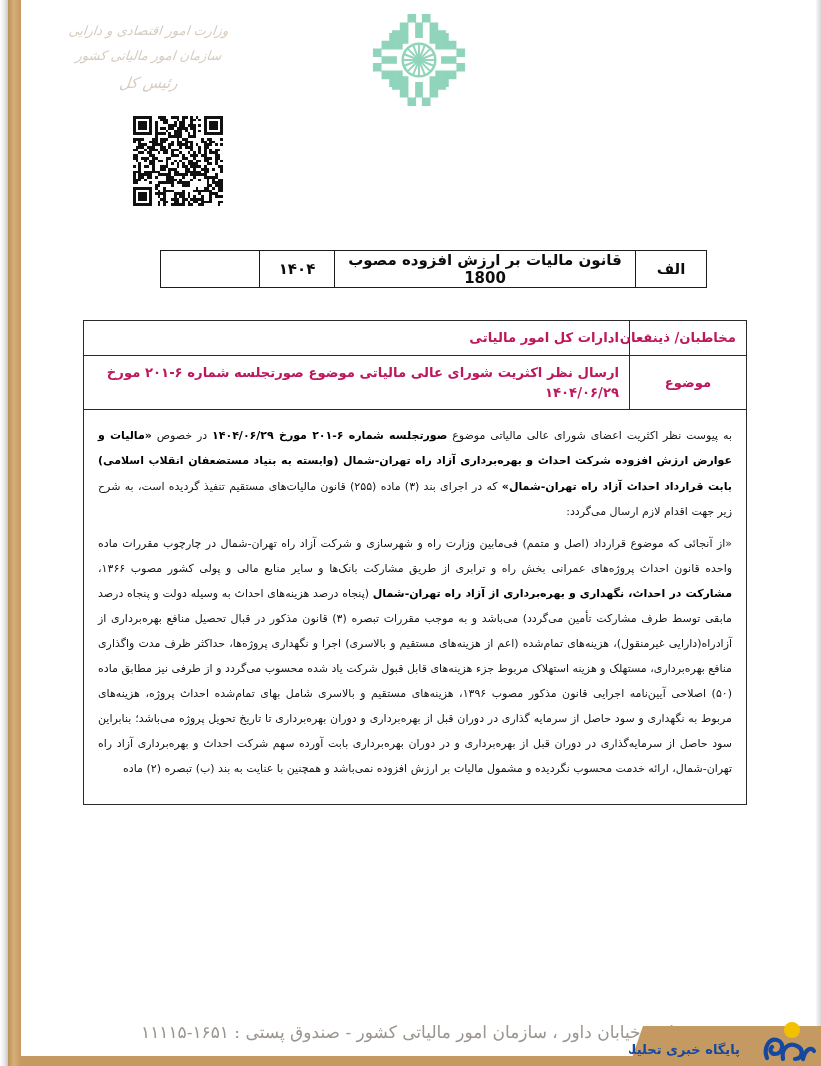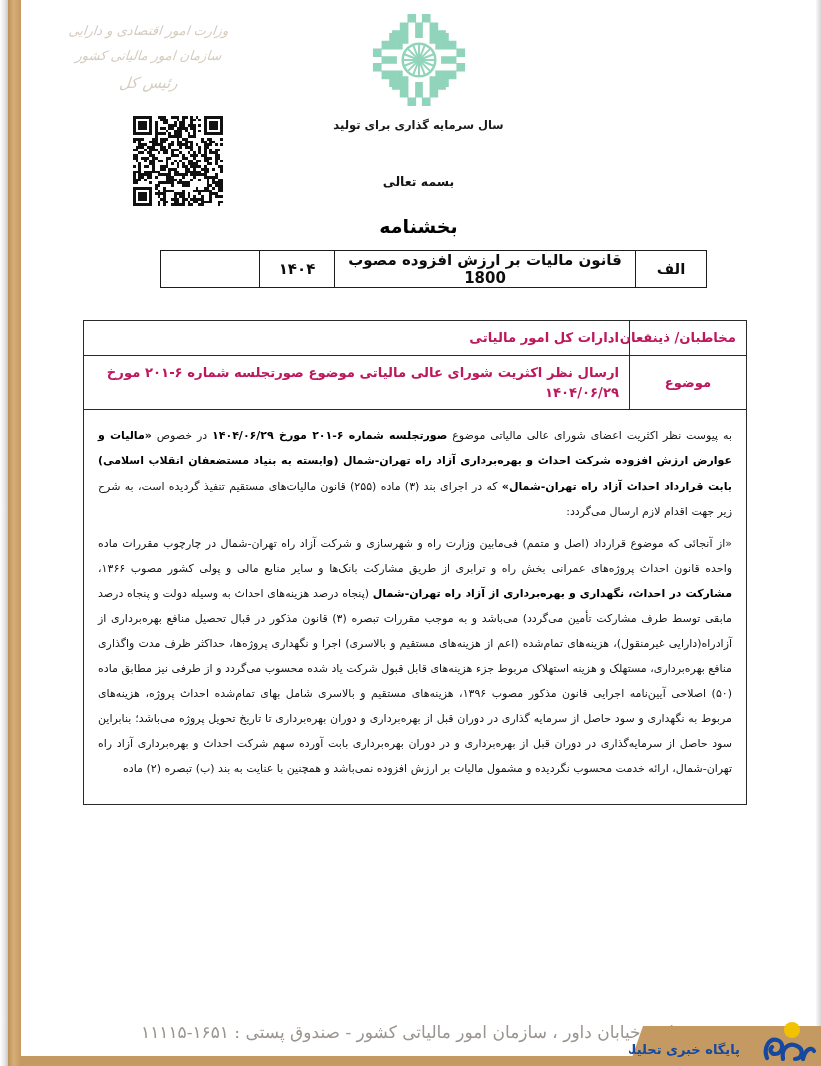--- a/index.html
+++ b/index.html
@@ -329,25 +329,20 @@
 
     <div class="qr">
       <svg width="112" height="90" viewBox="0 0 33 33" shape-rendering="crispEdges" aria-hidden="true">
         <rect width="33" height="33" fill="#ffffff"></rect>
         <g fill="#111111" id="qr-cells">
             <path d="M0 0h1v1h-1zM1 0h1v1h-1zM2 0h1v1h-1zM3 0h1v1h-1zM4 0h1v1h-1zM5 0h1v1h-1zM6 0h1v1h-1zM9 0h1v1h-1zM10 0h1v1h-1zM11 0h1v1h-1zM14 0h1v1h-1zM15 0h1v1h-1zM16 0h1v1h-1zM18 0h1v1h-1zM19 0h1v1h-1zM21 0h1v1h-1zM23 0h1v1h-1zM26 0h1v1h-1zM27 0h1v1h-1zM28 0h1v1h-1zM29 0h1v1h-1zM30 0h1v1h-1zM31 0h1v1h-1zM32 0h1v1h-1zM0 1h1v1h-1zM6 1h1v1h-1zM10 1h1v1h-1zM11 1h1v1h-1zM12 1h1v1h-1zM16 1h1v1h-1zM18 1h1v1h-1zM21 1h1v1h-1zM22 1h1v1h-1zM24 1h1v1h-1zM26 1h1v1h-1zM32 1h1v1h-1zM0 2h1v1h-1zM2 2h1v1h-1zM3 2h1v1h-1zM4 2h1v1h-1zM6 2h1v1h-1zM8 2h1v1h-1zM11 2h1v1h-1zM12 2h1v1h-1zM15 2h1v1h-1zM17 2h1v1h-1zM18 2h1v1h-1zM21 2h1v1h-1zM26 2h1v1h-1zM28 2h1v1h-1zM29 2h1v1h-1zM30 2h1v1h-1zM32 2h1v1h-1zM0 3h1v1h-1zM2 3h1v1h-1zM3 3h1v1h-1zM4 3h1v1h-1zM6 3h1v1h-1zM8 3h1v1h-1zM13 3h1v1h-1zM14 3h1v1h-1zM15 3h1v1h-1zM17 3h1v1h-1zM18 3h1v1h-1zM20 3h1v1h-1zM21 3h1v1h-1zM22 3h1v1h-1zM24 3h1v1h-1zM26 3h1v1h-1zM28 3h1v1h-1zM29 3h1v1h-1zM30 3h1v1h-1zM32 3h1v1h-1zM0 4h1v1h-1zM2 4h1v1h-1zM3 4h1v1h-1zM4 4h1v1h-1zM6 4h1v1h-1zM8 4h1v1h-1zM10 4h1v1h-1zM11 4h1v1h-1zM13 4h1v1h-1zM14 4h1v1h-1zM16 4h1v1h-1zM17 4h1v1h-1zM18 4h1v1h-1zM19 4h1v1h-1zM21 4h1v1h-1zM22 4h1v1h-1zM26 4h1v1h-1zM28 4h1v1h-1zM29 4h1v1h-1zM30 4h1v1h-1zM32 4h1v1h-1zM0 5h1v1h-1zM6 5h1v1h-1zM8 5h1v1h-1zM12 5h1v1h-1zM15 5h1v1h-1zM16 5h1v1h-1zM17 5h1v1h-1zM19 5h1v1h-1zM22 5h1v1h-1zM24 5h1v1h-1zM26 5h1v1h-1zM32 5h1v1h-1zM0 6h1v1h-1zM1 6h1v1h-1zM2 6h1v1h-1zM3 6h1v1h-1zM4 6h1v1h-1zM5 6h1v1h-1zM6 6h1v1h-1zM8 6h1v1h-1zM9 6h1v1h-1zM10 6h1v1h-1zM11 6h1v1h-1zM13 6h1v1h-1zM15 6h1v1h-1zM16 6h1v1h-1zM17 6h1v1h-1zM20 6h1v1h-1zM22 6h1v1h-1zM26 6h1v1h-1zM27 6h1v1h-1zM28 6h1v1h-1zM29 6h1v1h-1zM30 6h1v1h-1zM31 6h1v1h-1zM32 6h1v1h-1zM8 7h1v1h-1zM13 7h1v1h-1zM14 7h1v1h-1zM15 7h1v1h-1zM16 7h1v1h-1zM17 7h1v1h-1zM20 7h1v1h-1zM21 7h1v1h-1zM22 7h1v1h-1zM0 8h1v1h-1zM1 8h1v1h-1zM2 8h1v1h-1zM3 8h1v1h-1zM7 8h1v1h-1zM8 8h1v1h-1zM10 8h1v1h-1zM11 8h1v1h-1zM12 8h1v1h-1zM16 8h1v1h-1zM18 8h1v1h-1zM19 8h1v1h-1zM25 8h1v1h-1zM27 8h1v1h-1zM28 8h1v1h-1zM32 8h1v1h-1zM0 9h1v1h-1zM2 9h1v1h-1zM6 9h1v1h-1zM7 9h1v1h-1zM8 9h1v1h-1zM10 9h1v1h-1zM11 9h1v1h-1zM14 9h1v1h-1zM16 9h1v1h-1zM17 9h1v1h-1zM19 9h1v1h-1zM20 9h1v1h-1zM21 9h1v1h-1zM25 9h1v1h-1zM26 9h1v1h-1zM28 9h1v1h-1zM29 9h1v1h-1zM2 10h1v1h-1zM3 10h1v1h-1zM4 10h1v1h-1zM7 10h1v1h-1zM8 10h1v1h-1zM9 10h1v1h-1zM10 10h1v1h-1zM13 10h1v1h-1zM14 10h1v1h-1zM16 10h1v1h-1zM17 10h1v1h-1zM18 10h1v1h-1zM19 10h1v1h-1zM21 10h1v1h-1zM23 10h1v1h-1zM26 10h1v1h-1zM27 10h1v1h-1zM28 10h1v1h-1zM30 10h1v1h-1zM32 10h1v1h-1zM1 11h1v1h-1zM2 11h1v1h-1zM3 11h1v1h-1zM5 11h1v1h-1zM6 11h1v1h-1zM7 11h1v1h-1zM10 11h1v1h-1zM11 11h1v1h-1zM13 11h1v1h-1zM17 11h1v1h-1zM19 11h1v1h-1zM20 11h1v1h-1zM21 11h1v1h-1zM24 11h1v1h-1zM26 11h1v1h-1zM27 11h1v1h-1zM0 12h1v1h-1zM1 12h1v1h-1zM4 12h1v1h-1zM6 12h1v1h-1zM7 12h1v1h-1zM8 12h1v1h-1zM10 12h1v1h-1zM11 12h1v1h-1zM12 12h1v1h-1zM14 12h1v1h-1zM15 12h1v1h-1zM16 12h1v1h-1zM21 12h1v1h-1zM24 12h1v1h-1zM26 12h1v1h-1zM28 12h1v1h-1zM30 12h1v1h-1zM31 12h1v1h-1zM2 13h1v1h-1zM3 13h1v1h-1zM5 13h1v1h-1zM6 13h1v1h-1zM9 13h1v1h-1zM11 13h1v1h-1zM12 13h1v1h-1zM14 13h1v1h-1zM17 13h1v1h-1zM20 13h1v1h-1zM22 13h1v1h-1zM24 13h1v1h-1zM26 13h1v1h-1zM28 13h1v1h-1zM29 13h1v1h-1zM30 13h1v1h-1zM0 14h1v1h-1zM1 14h1v1h-1zM6 14h1v1h-1zM7 14h1v1h-1zM14 14h1v1h-1zM15 14h1v1h-1zM16 14h1v1h-1zM18 14h1v1h-1zM21 14h1v1h-1zM22 14h1v1h-1zM23 14h1v1h-1zM25 14h1v1h-1zM26 14h1v1h-1zM30 14h1v1h-1zM31 14h1v1h-1zM0 15h1v1h-1zM1 15h1v1h-1zM3 15h1v1h-1zM4 15h1v1h-1zM5 15h1v1h-1zM7 15h1v1h-1zM8 15h1v1h-1zM12 15h1v1h-1zM13 15h1v1h-1zM18 15h1v1h-1zM19 15h1v1h-1zM22 15h1v1h-1zM26 15h1v1h-1zM27 15h1v1h-1zM28 15h1v1h-1zM30 15h1v1h-1zM31 15h1v1h-1zM1 16h1v1h-1zM4 16h1v1h-1zM6 16h1v1h-1zM7 16h1v1h-1zM9 16h1v1h-1zM10 16h1v1h-1zM12 16h1v1h-1zM15 16h1v1h-1zM17 16h1v1h-1zM20 16h1v1h-1zM21 16h1v1h-1zM23 16h1v1h-1zM24 16h1v1h-1zM26 16h1v1h-1zM27 16h1v1h-1zM30 16h1v1h-1zM32 16h1v1h-1zM2 17h1v1h-1zM6 17h1v1h-1zM7 17h1v1h-1zM12 17h1v1h-1zM14 17h1v1h-1zM16 17h1v1h-1zM18 17h1v1h-1zM20 17h1v1h-1zM21 17h1v1h-1zM22 17h1v1h-1zM23 17h1v1h-1zM27 17h1v1h-1zM28 17h1v1h-1zM30 17h1v1h-1zM0 18h1v1h-1zM2 18h1v1h-1zM4 18h1v1h-1zM5 18h1v1h-1zM7 18h1v1h-1zM10 18h1v1h-1zM11 18h1v1h-1zM12 18h1v1h-1zM16 18h1v1h-1zM18 18h1v1h-1zM19 18h1v1h-1zM21 18h1v1h-1zM22 18h1v1h-1zM23 18h1v1h-1zM24 18h1v1h-1zM26 18h1v1h-1zM31 18h1v1h-1zM32 18h1v1h-1zM2 19h1v1h-1zM7 19h1v1h-1zM10 19h1v1h-1zM11 19h1v1h-1zM13 19h1v1h-1zM14 19h1v1h-1zM15 19h1v1h-1zM19 19h1v1h-1zM20 19h1v1h-1zM22 19h1v1h-1zM25 19h1v1h-1zM26 19h1v1h-1zM27 19h1v1h-1zM29 19h1v1h-1zM32 19h1v1h-1zM0 20h1v1h-1zM1 20h1v1h-1zM2 20h1v1h-1zM4 20h1v1h-1zM5 20h1v1h-1zM6 20h1v1h-1zM7 20h1v1h-1zM8 20h1v1h-1zM9 20h1v1h-1zM13 20h1v1h-1zM15 20h1v1h-1zM16 20h1v1h-1zM19 20h1v1h-1zM20 20h1v1h-1zM21 20h1v1h-1zM22 20h1v1h-1zM23 20h1v1h-1zM24 20h1v1h-1zM26 20h1v1h-1zM27 20h1v1h-1zM32 20h1v1h-1zM0 21h1v1h-1zM2 21h1v1h-1zM3 21h1v1h-1zM4 21h1v1h-1zM5 21h1v1h-1zM6 21h1v1h-1zM9 21h1v1h-1zM10 21h1v1h-1zM11 21h1v1h-1zM12 21h1v1h-1zM13 21h1v1h-1zM15 21h1v1h-1zM16 21h1v1h-1zM17 21h1v1h-1zM18 21h1v1h-1zM19 21h1v1h-1zM21 21h1v1h-1zM22 21h1v1h-1zM23 21h1v1h-1zM24 21h1v1h-1zM25 21h1v1h-1zM26 21h1v1h-1zM30 21h1v1h-1zM0 22h1v1h-1zM2 22h1v1h-1zM3 22h1v1h-1zM5 22h1v1h-1zM6 22h1v1h-1zM8 22h1v1h-1zM12 22h1v1h-1zM13 22h1v1h-1zM14 22h1v1h-1zM18 22h1v1h-1zM22 22h1v1h-1zM26 22h1v1h-1zM27 22h1v1h-1zM28 22h1v1h-1zM29 22h1v1h-1zM30 22h1v1h-1zM0 23h1v1h-1zM1 23h1v1h-1zM2 23h1v1h-1zM4 23h1v1h-1zM12 23h1v1h-1zM13 23h1v1h-1zM14 23h1v1h-1zM15 23h1v1h-1zM17 23h1v1h-1zM21 23h1v1h-1zM24 23h1v1h-1zM27 23h1v1h-1zM29 23h1v1h-1zM31 23h1v1h-1zM32 23h1v1h-1zM0 24h1v1h-1zM1 24h1v1h-1zM6 24h1v1h-1zM9 24h1v1h-1zM10 24h1v1h-1zM11 24h1v1h-1zM12 24h1v1h-1zM13 24h1v1h-1zM14 24h1v1h-1zM16 24h1v1h-1zM17 24h1v1h-1zM18 24h1v1h-1zM19 24h1v1h-1zM20 24h1v1h-1zM27 24h1v1h-1zM29 24h1v1h-1zM30 24h1v1h-1zM31 24h1v1h-1zM32 24h1v1h-1zM8 25h1v1h-1zM9 25h1v1h-1zM14 25h1v1h-1zM18 25h1v1h-1zM19 25h1v1h-1zM20 25h1v1h-1zM27 25h1v1h-1zM28 25h1v1h-1zM30 25h1v1h-1zM31 25h1v1h-1zM32 25h1v1h-1zM0 26h1v1h-1zM1 26h1v1h-1zM2 26h1v1h-1zM3 26h1v1h-1zM4 26h1v1h-1zM5 26h1v1h-1zM6 26h1v1h-1zM8 26h1v1h-1zM11 26h1v1h-1zM23 26h1v1h-1zM26 26h1v1h-1zM27 26h1v1h-1zM29 26h1v1h-1zM31 26h1v1h-1zM32 26h1v1h-1zM0 27h1v1h-1zM6 27h1v1h-1zM9 27h1v1h-1zM11 27h1v1h-1zM12 27h1v1h-1zM13 27h1v1h-1zM14 27h1v1h-1zM18 27h1v1h-1zM22 27h1v1h-1zM23 27h1v1h-1zM24 27h1v1h-1zM25 27h1v1h-1zM26 27h1v1h-1zM27 27h1v1h-1zM28 27h1v1h-1zM31 27h1v1h-1zM32 27h1v1h-1zM0 28h1v1h-1zM2 28h1v1h-1zM3 28h1v1h-1zM4 28h1v1h-1zM6 28h1v1h-1zM8 28h1v1h-1zM9 28h1v1h-1zM10 28h1v1h-1zM11 28h1v1h-1zM15 28h1v1h-1zM16 28h1v1h-1zM17 28h1v1h-1zM18 28h1v1h-1zM20 28h1v1h-1zM24 28h1v1h-1zM28 28h1v1h-1zM29 28h1v1h-1zM30 28h1v1h-1zM0 29h1v1h-1zM2 29h1v1h-1zM3 29h1v1h-1zM4 29h1v1h-1zM6 29h1v1h-1zM9 29h1v1h-1zM11 29h1v1h-1zM15 29h1v1h-1zM17 29h1v1h-1zM18 29h1v1h-1zM20 29h1v1h-1zM22 29h1v1h-1zM25 29h1v1h-1zM28 29h1v1h-1zM30 29h1v1h-1zM31 29h1v1h-1zM32 29h1v1h-1zM0 30h1v1h-1zM2 30h1v1h-1zM3 30h1v1h-1zM4 30h1v1h-1zM6 30h1v1h-1zM10 30h1v1h-1zM11 30h1v1h-1zM14 30h1v1h-1zM15 30h1v1h-1zM16 30h1v1h-1zM18 30h1v1h-1zM19 30h1v1h-1zM21 30h1v1h-1zM22 30h1v1h-1zM23 30h1v1h-1zM24 30h1v1h-1zM25 30h1v1h-1zM28 30h1v1h-1zM0 31h1v1h-1zM6 31h1v1h-1zM9 31h1v1h-1zM11 31h1v1h-1zM12 31h1v1h-1zM15 31h1v1h-1zM16 31h1v1h-1zM18 31h1v1h-1zM20 31h1v1h-1zM22 31h1v1h-1zM23 31h1v1h-1zM25 31h1v1h-1zM26 31h1v1h-1zM27 31h1v1h-1zM28 31h1v1h-1zM31 31h1v1h-1zM32 31h1v1h-1zM0 32h1v1h-1zM1 32h1v1h-1zM2 32h1v1h-1zM3 32h1v1h-1zM4 32h1v1h-1zM5 32h1v1h-1zM6 32h1v1h-1zM9 32h1v1h-1zM11 32h1v1h-1zM14 32h1v1h-1zM15 32h1v1h-1zM16 32h1v1h-1zM17 32h1v1h-1zM18 32h1v1h-1zM20 32h1v1h-1zM21 32h1v1h-1zM24 32h1v1h-1zM25 32h1v1h-1zM31 32h1v1h-1z" fill="#111111"></path>
           </g>
       </svg>
     </div>
 
-    <div class="center-titles">
-      <div class="t-year">سال سرمایه گذاری برای تولید</div>
-      <div class="t-basmala">بسمه تعالی</div>
-      <div class="t-doctype">بخشنامه</div>
-    </div>
 
     <table class="class-table">
       <tbody>
           <tr>
         <td class="cc-letter">الف</td>
         <td class="cc-title">قانون مالیات بر ارزش افزوده مصوب 1800</td>
         <td class="cc-year">۱۴۰۴</td>
         <td class="cc-blank"></td>
       </tr>
     </tbody>

